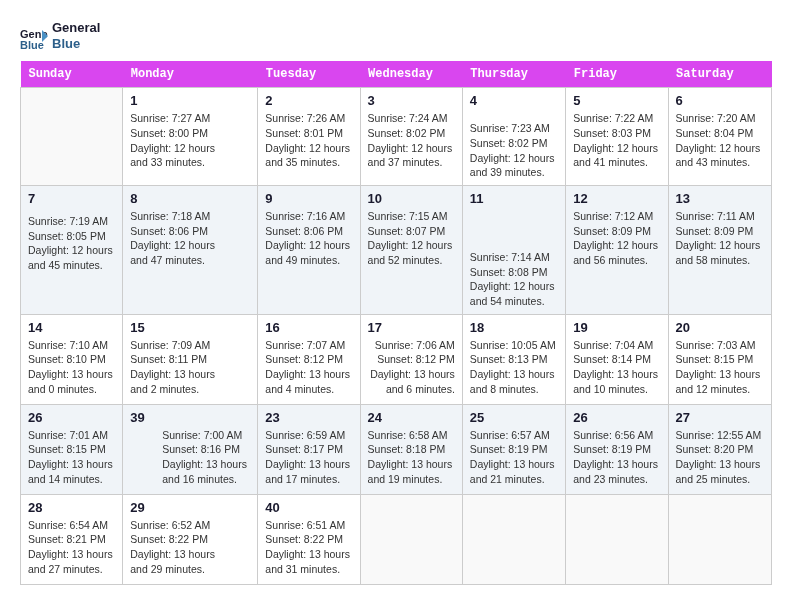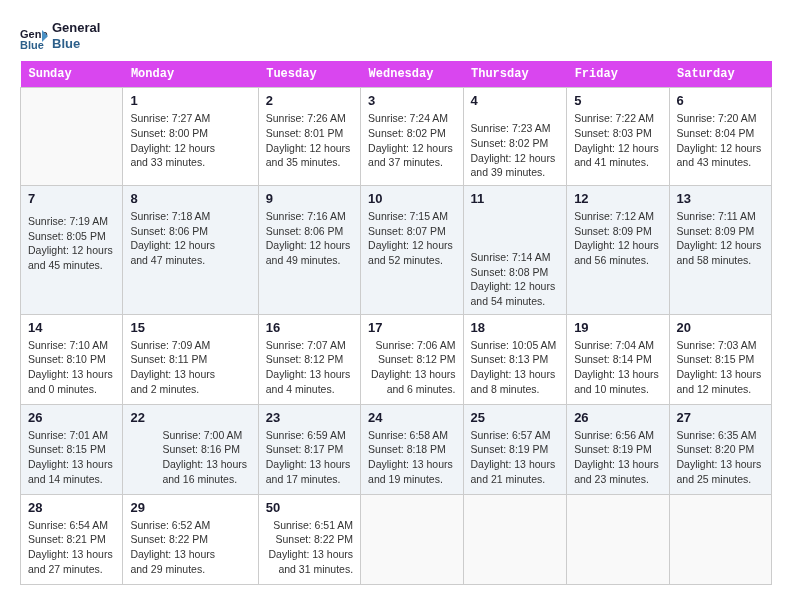--- a/index.html
+++ b/index.html
@@ -268,21 +268,21 @@
       </tr>
       <tr>
         <td>
           <span class="day-number">26</span>
           <div class="day-info" style="white-space: pre-line;">Sunrise: 7:01 AM
 Sunset: 8:15 PM
 Daylight: 13 hours
 and 14 minutes.</div>
         </td>
         <td>
-          <span class="day-number">22</span>
+          <span class="day-number">39</span>
           <div class="day-info" style="white-space: pre-line; margin-left: 32px;">Sunrise: 7:00 AM
 Sunset: 8:16 PM
 Daylight: 13 hours
 and 16 minutes.</div>
         </td>
         <td>
           <span class="day-number">23</span>
           <div class="day-info" style="white-space: pre-line;">Sunrise: 6:59 AM
 Sunset: 8:17 PM
 Daylight: 13 hours
@@ -304,21 +304,21 @@
         </td>
         <td>
           <span class="day-number">26</span>
           <div class="day-info" style="white-space: pre-line;">Sunrise: 6:56 AM
 Sunset: 8:19 PM
 Daylight: 13 hours
 and 23 minutes.</div>
         </td>
         <td>
           <span class="day-number">27</span>
-          <div class="day-info" style="white-space: pre-line;">Sunrise: 6:35 AM
+          <div class="day-info" style="white-space: pre-line;">Sunrise: 12:55 AM
 Sunset: 8:20 PM
 Daylight: 13 hours
 and 25 minutes.</div>
         </td>
       </tr>
       <tr>
         <td>
           <span class="day-number">28</span>
           <div class="day-info" style="white-space: pre-line;">Sunrise: 6:54 AM
 Sunset: 8:21 PM
@@ -326,22 +326,22 @@
 and 27 minutes.</div>
         </td>
         <td>
           <span class="day-number">29</span>
           <div class="day-info" style="white-space: pre-line;">Sunrise: 6:52 AM
 Sunset: 8:22 PM
 Daylight: 13 hours
 and 29 minutes.</div>
         </td>
         <td>
-          <span class="day-number">50</span>
-          <div class="day-info" style="white-space: pre-line; text-align: right;">Sunrise: 6:51 AM
+          <span class="day-number">40</span>
+          <div class="day-info" style="white-space: pre-line;">Sunrise: 6:51 AM
 Sunset: 8:22 PM
 Daylight: 13 hours
 and 31 minutes.</div>
         </td>
         <td class="empty-cell"></td>
         <td class="empty-cell"></td>
         <td class="empty-cell"></td>
         <td class="empty-cell"></td>
       </tr>
     </tbody>

